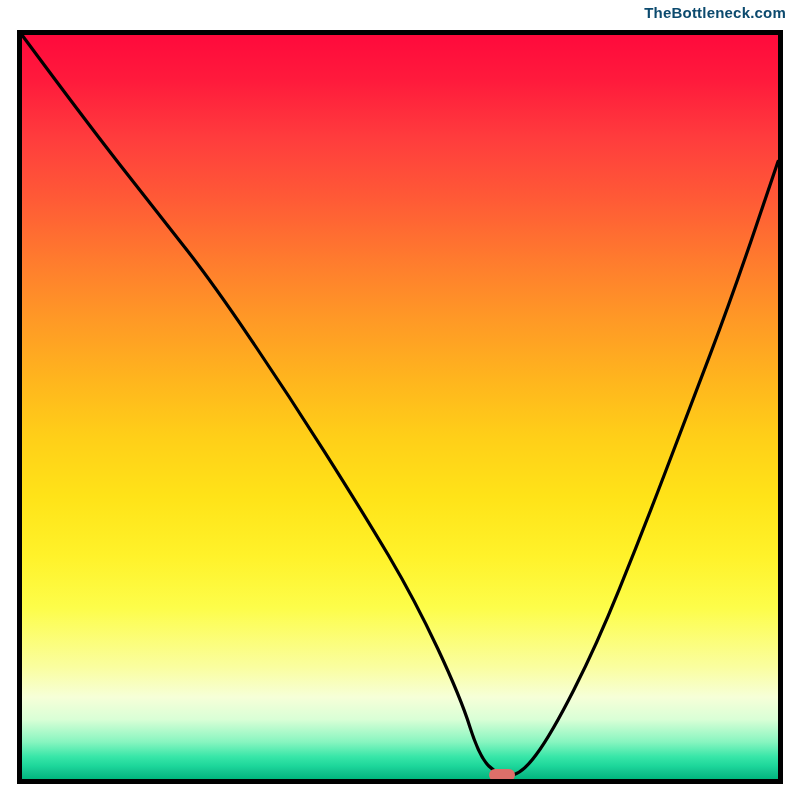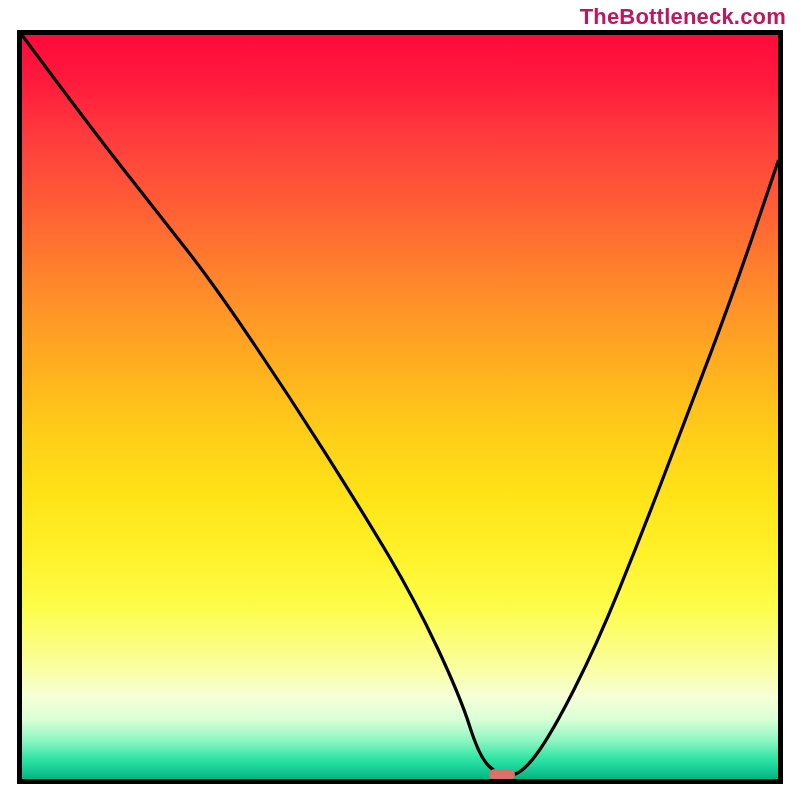--- a/index.html
+++ b/index.html
@@ -12,22 +12,22 @@
   }
   .container {
     position: relative;
     width: 800px;
     height: 800px;
   }
   .watermark {
     position: absolute;
     top: 4px;
     right: 14px;
-    color: #be185d;
-    font-size: 22px;
+    color: #0c4a6e;
+    font-size: 15px;
     font-weight: 600;
     letter-spacing: 0.2px;
   }
   .plot-frame {
     position: absolute;
     left: 17px;
     top: 30px;
     width: 766px;
     height: 754px;
     border: 5px solid #000;

